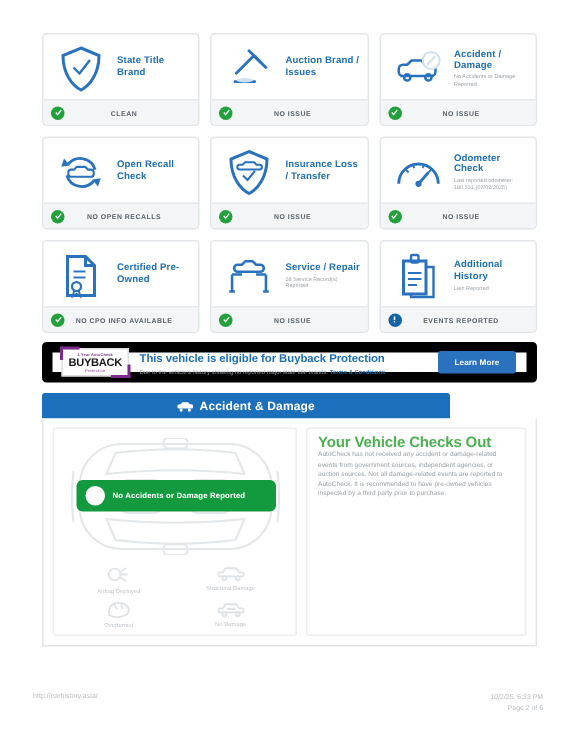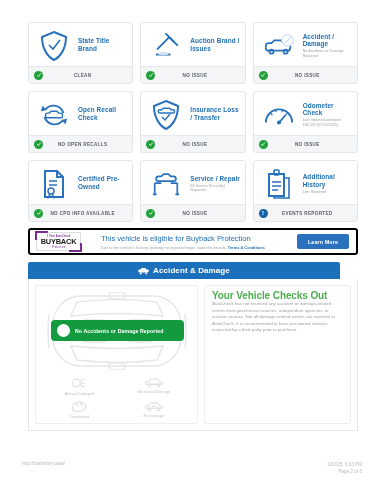--- a/index.html
+++ b/index.html
@@ -90,26 +90,26 @@
     letter-spacing: .35px;
     padding-right: 10px;
   }
 
   
   .buyback {
     position: absolute;
     left: 28px; top: 228px;
     width: 330px; height: 27px;
     background: #ffffff;
-    border: 2px solid #000000;
+    border: 7px solid #000000;
     border-radius: 3px;
     display: flex;
     align-items: center;
     padding: 0 7px 0 6px;
-    gap: 20px;
+    gap: 7px;
   }
   .bb-logo {
     width: 45px; height: 19px;
     border: 1px solid #dcdcdc;
     background:#fff;
     position: relative;
     display:flex; flex-direction:column;
     align-items:center; justify-content:center;
     flex:0 0 45px;
   }
@@ -117,41 +117,41 @@
     position:absolute; width:13px; height:9px;
     border:2.5px solid #7b2d8e;
   }
   .bb-logo .arrow-tl { top:-2px; left:-2px; border-right:none; border-bottom:none; }
   .bb-logo .arrow-br { bottom:-2px; right:-2px; border-left:none; border-top:none; }
   .bb-l1 { font-size:2.6px; color:#7b2d8e; font-weight:bold; letter-spacing:.1px; }
   .bb-l2 { font-size:7.4px; color:#1a1a1a; font-weight:bold; letter-spacing:-.2px; line-height:8px;}
   .bb-l3 { font-size:2.6px; color:#7b2d8e; letter-spacing:.2px; }
   .bb-text { flex:1; min-width:0; }
   .bb-head {
-    color:#1f6fb2; font-size:7.6px; font-weight:normal; letter-spacing:-.05px;
+    color:#1f6fb2; font-size:7.6px; font-weight:bold; letter-spacing:-.05px;
   }
   .bb-sub {
     color:#9aa0a6; font-size:3.9px; margin-top:2px; letter-spacing:.02px;
   }
   .bb-sub .tc { color:#1f6fb2; font-weight:bold; }
   .bb-btn {
     background:#2a72bd; color:#fff;
     font-size:5.4px; font-weight:bold;
     border-radius:2px;
     padding:4.5px 11px;
     flex:0 0 auto;
     border:none;
     letter-spacing:.1px;
     font-family:"Liberation Sans", sans-serif;
   }
 
   
   .ad-header {
     position:absolute; left:28px; top:262px;
-    width:312px; height:17px;
+    width:272px; height:17px;
     background:#1c6fba;
     display:flex; align-items:center; justify-content:center;
     gap:4px;
     border-radius:2px 2px 0 0;
   }
   .ad-header .hdr-icon svg{display:block;}
   .ad-title { color:#fff; font-size:8px; font-weight:bold; letter-spacing:.1px; }
 
   .ad-body {
     position:absolute; left:28px; top:279px;

